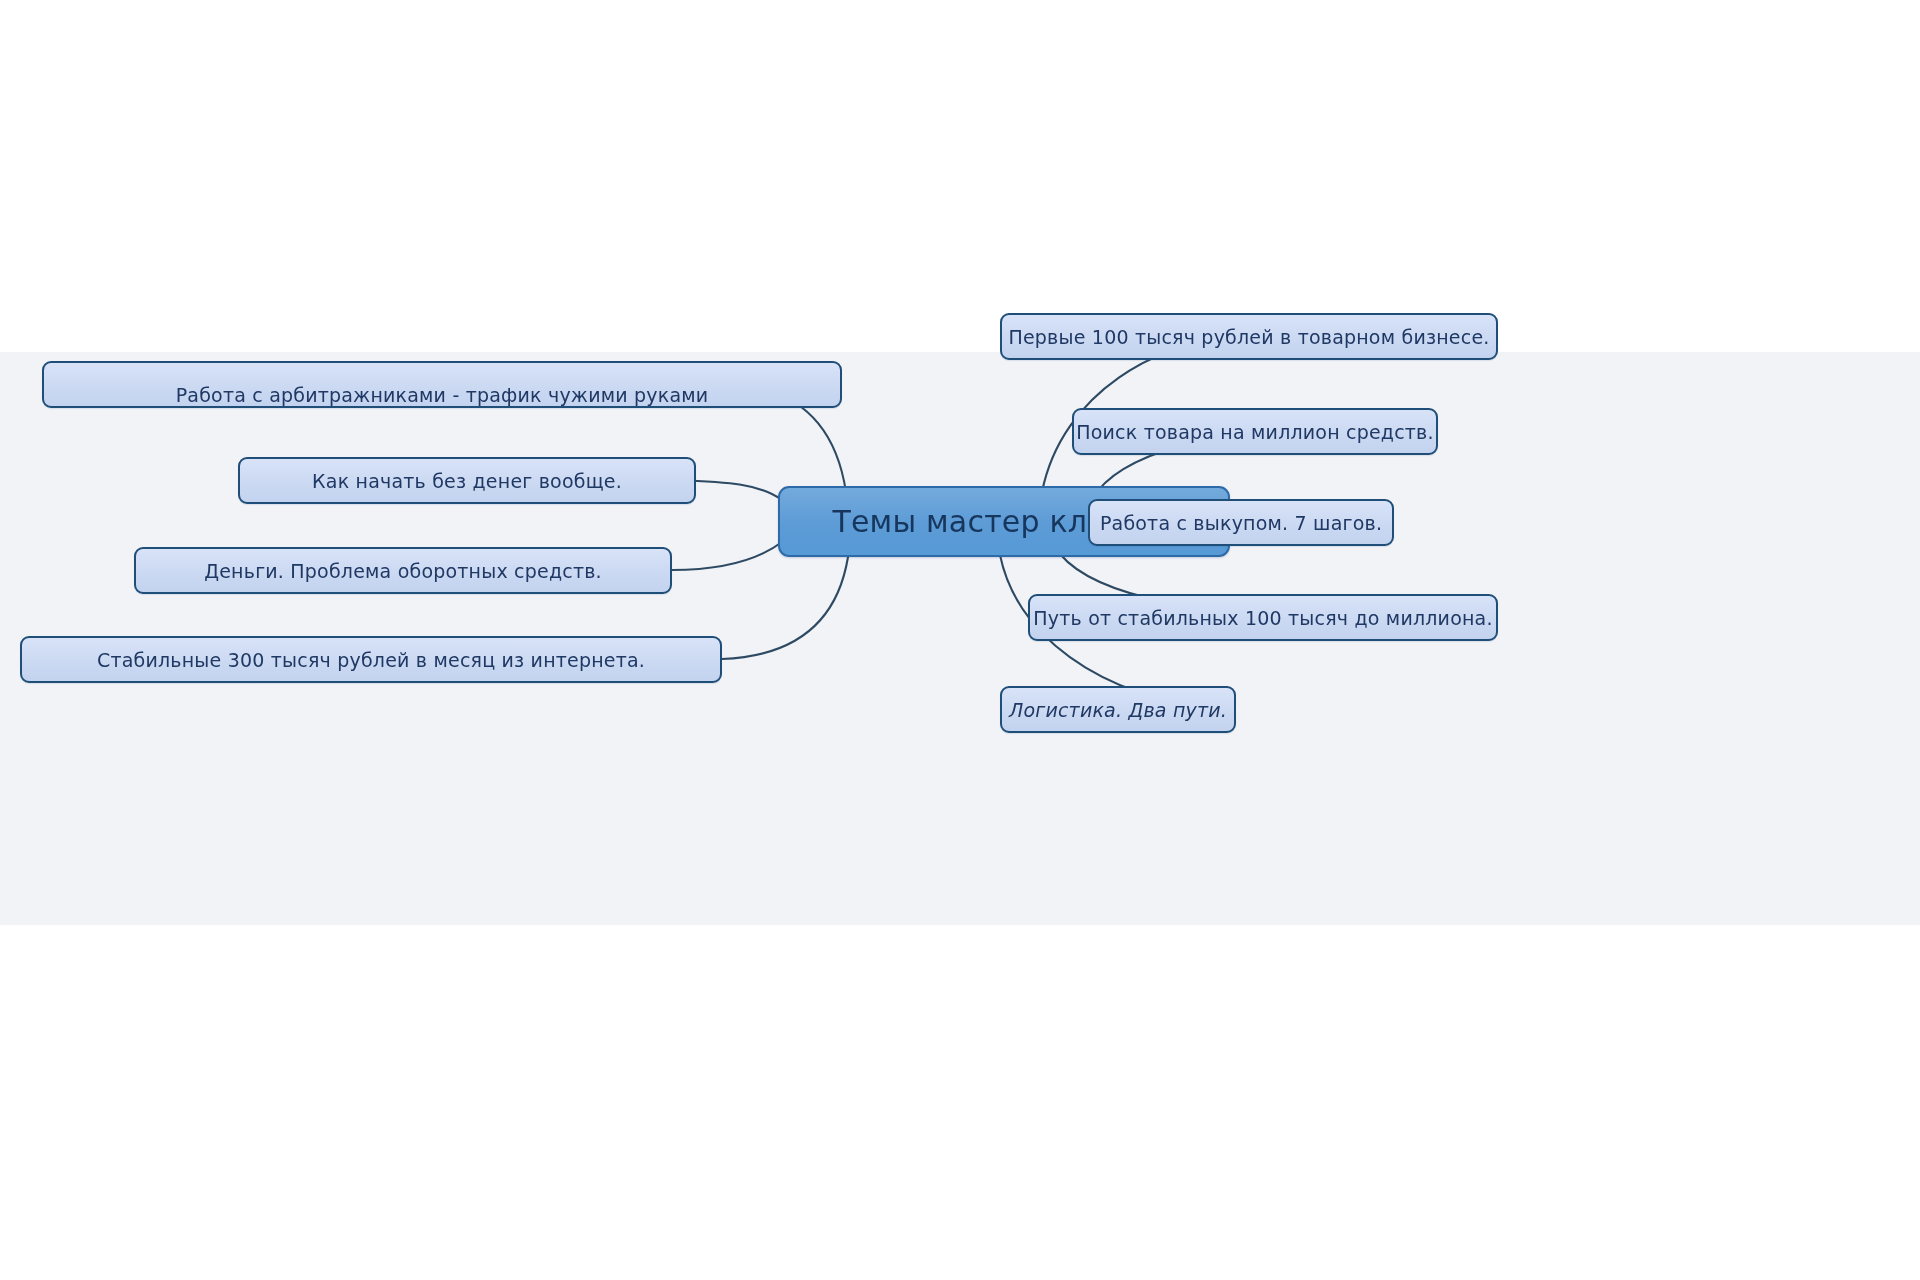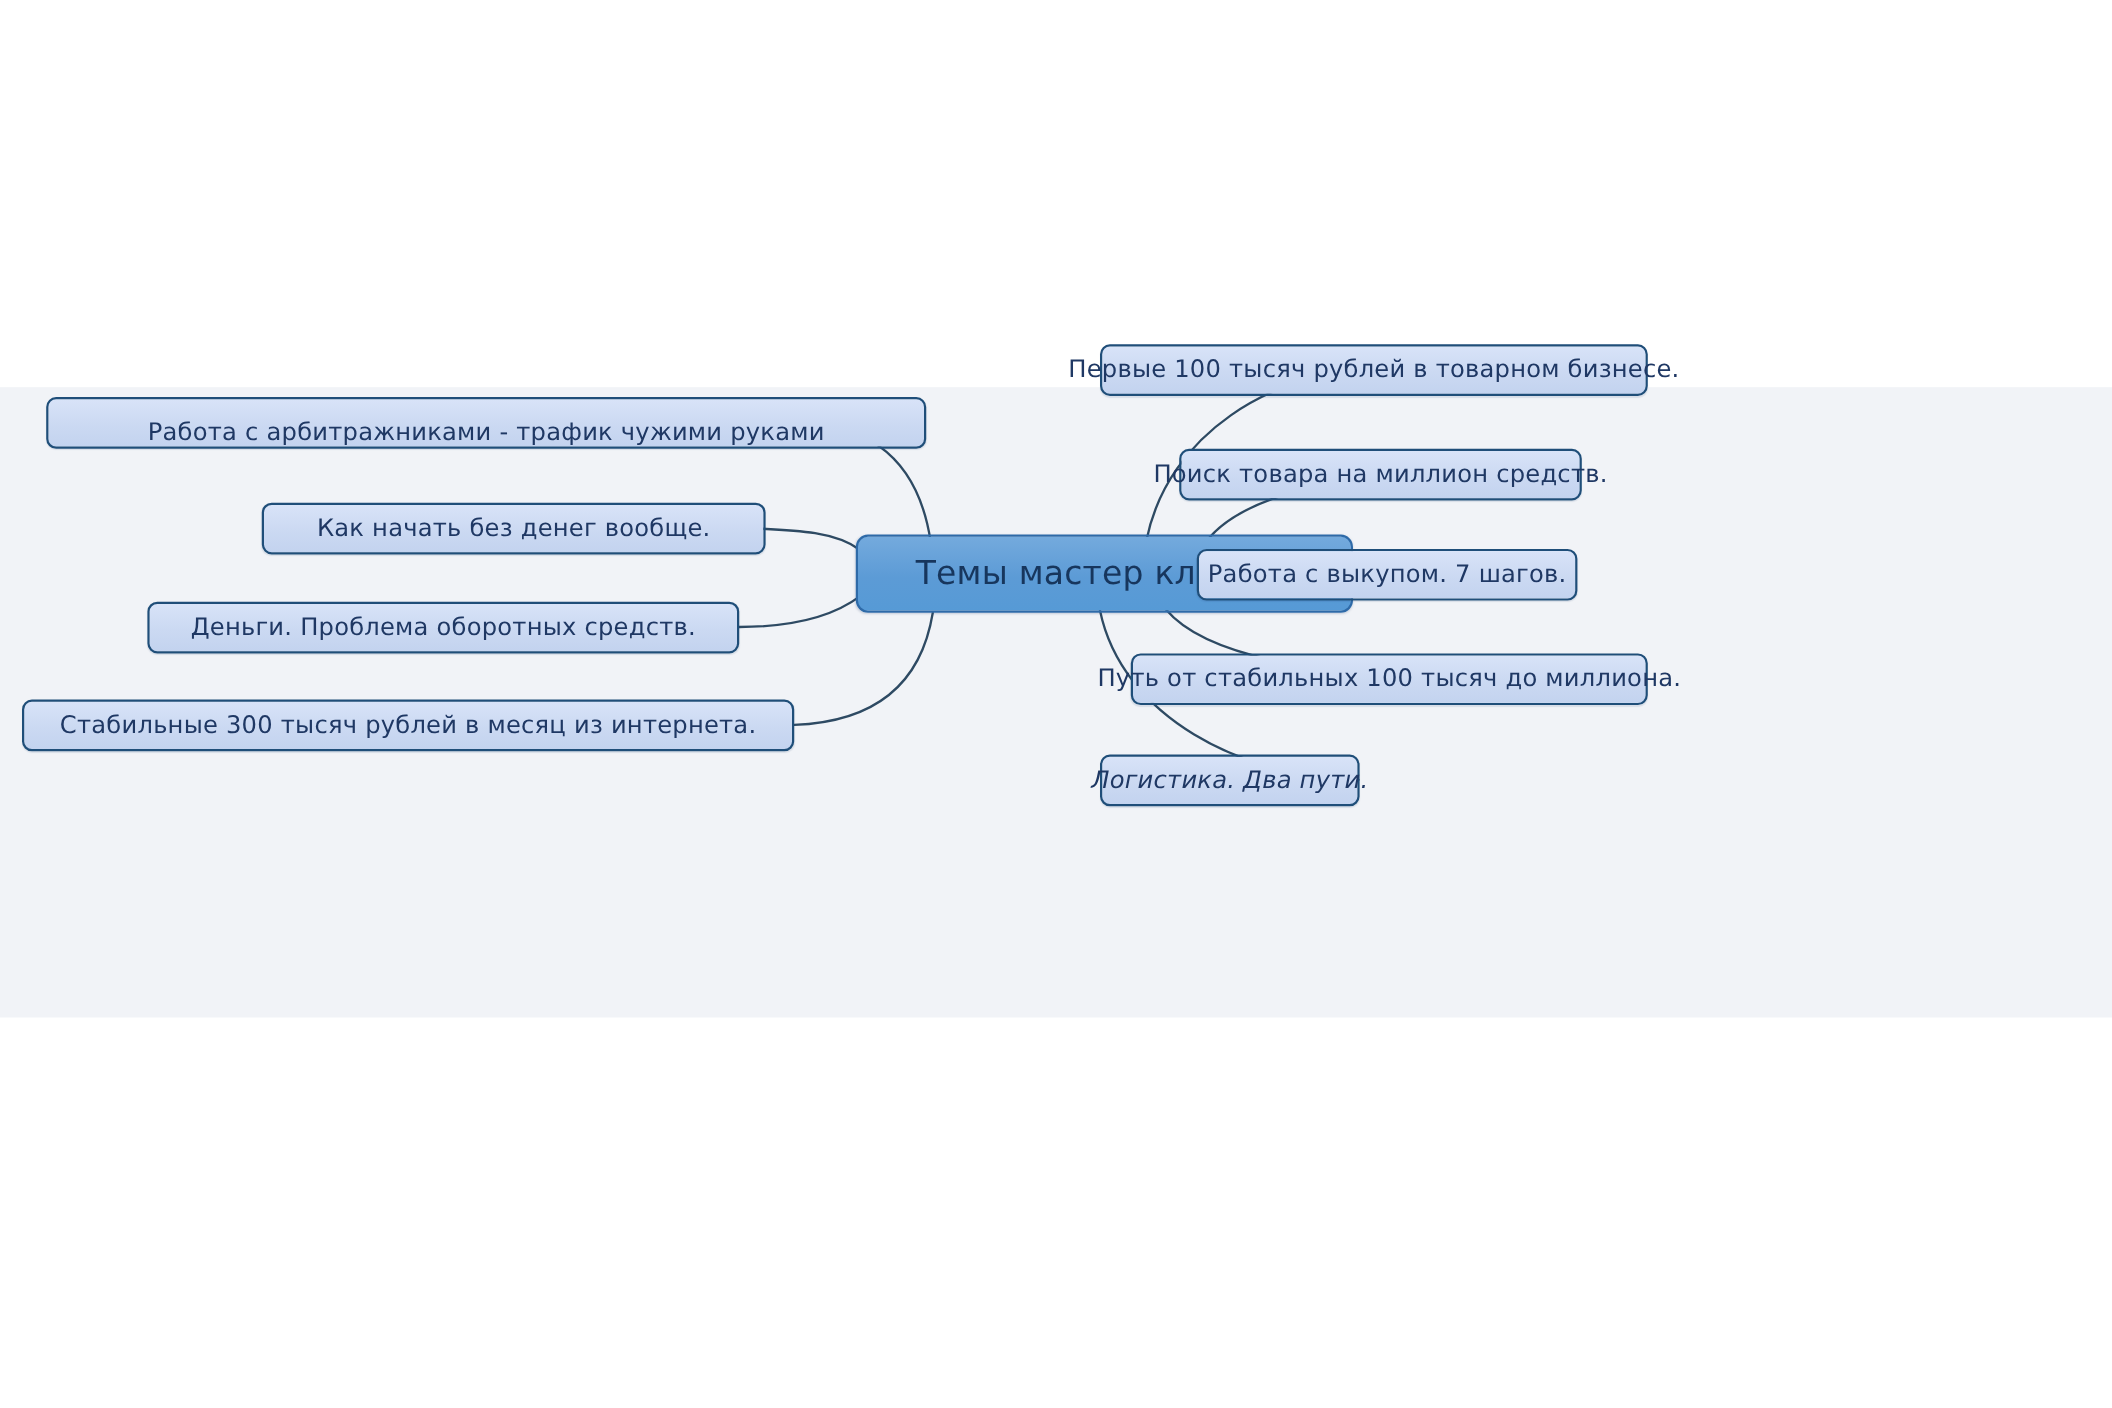--- a/index.html
+++ b/index.html
@@ -41,21 +41,21 @@
     justify-content: center;
     white-space: nowrap;
     border-radius: 9px;
     border: 2px solid #1f4e79;
     color: #1f3864;
     letter-spacing: 0.2px;
   }
 
   .node.branch {
     background: linear-gradient(180deg, #d8e3f8 0%, #cbd9f2 55%, #c3d3ef 100%);
-    font-size: 22px;
+    font-size: 19px;
     height: 47px;
     padding: 0 16px;
     box-shadow: 0 1px 1px rgba(40, 70, 120, 0.12);
   }
 
   .node.central {
     background: linear-gradient(180deg, #74aadd 0%, #5c9bd6 55%, #569ad6 100%);
     border-color: #2e6aa8;
     font-size: 30px;
     color: #17365d;
@@ -107,21 +107,21 @@
   </div>
 
   <div class="node branch" style="left:1000px; top:-39px; width:498px;">
     <span>Первые 100 тысяч рублей в товарном бизнесе.</span>
   </div>
 
   <div class="node branch" style="left:1072px; top:56px; width:366px;">
     <span>Поиск товара на миллион средств.</span>
   </div>
 
-  <div class="node branch" style="left:1088px; top:147px; width:346px;">
+  <div class="node branch" style="left:1088px; top:147px; width:306px;">
     <span>Работа с выкупом. 7 шагов.</span>
   </div>
 
   <div class="node branch" style="left:1028px; top:242px; width:470px;">
     <span>Путь от стабильных 100 тысяч до миллиона.</span>
   </div>
 
   <div class="node branch" style="left:1000px; top:334px; width:236px;font-style:italic;">
     <span>Логистика. Два пути.</span>
   </div>

